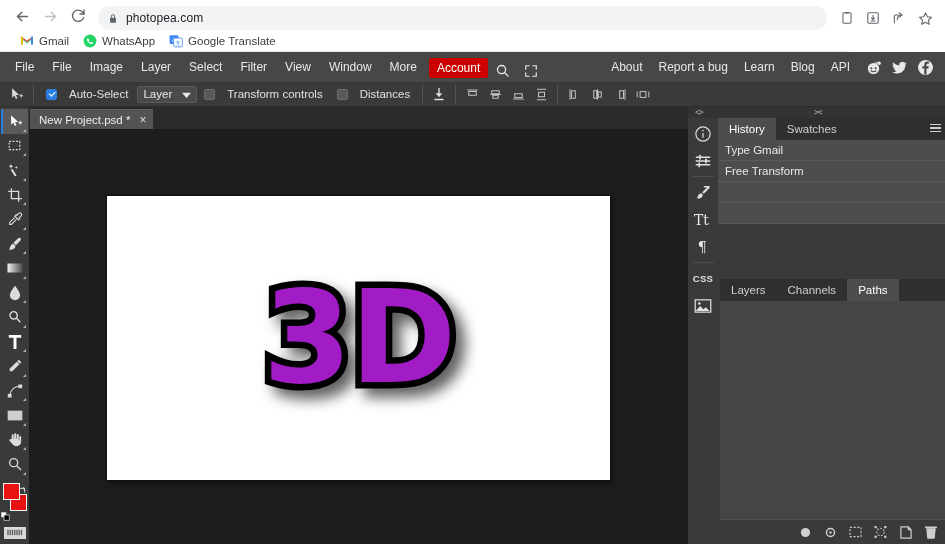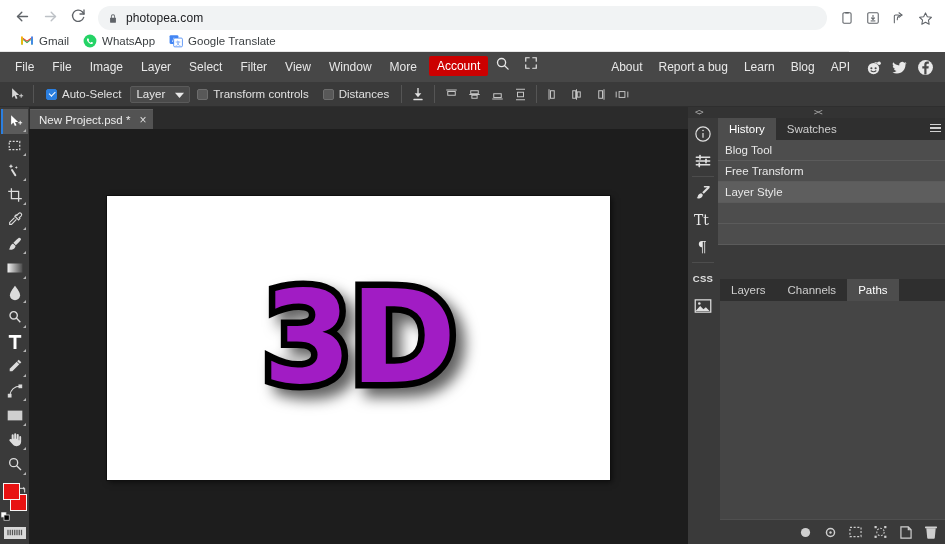--- a/index.html
+++ b/index.html
@@ -48,21 +48,21 @@
   }
   .bm { display: flex; align-items: center; gap: 5px; }
   .bm-label { font-size: 11.5px; color: #3c4043; white-space: nowrap; }
   .bm-ico { width: 14px; height: 14px; display:flex; align-items:center; justify-content:center; flex:none; }
 
   
   .menubar {
     position: absolute; top: 52px; left: 0; width: 945px; height: 30px;
     background: #474747; display: flex; align-items: center;
   }
-  .menu-left { display: flex; align-items: flex-start; padding-left: 6px; gap: 0; }
+  .menu-left { display: flex; align-items: flex-end; padding-left: 6px; gap: 0; }
   .menu-item {
     font-size: 12px; color: #e8e8e8; padding: 5px 9px; white-space: nowrap;
     line-height: 1;
   }
   .menu-item.account {
     background: #cc0000; color: #fff; border-radius: 2px; padding: 4px 8px; margin-left: 3px;
   }
   .menu-ico { padding: 0 7px; display:flex; align-items:center; color:#e8e8e8; }
   .menu-right {
     margin-left: auto; display: flex; align-items: center; padding-right: 9px; gap: 0;
@@ -71,21 +71,21 @@
   .social { width: 22px; height: 22px; display:flex; align-items:center; justify-content:center; margin-left: 4px;}
 
   
   .optionsbar {
     position: absolute; top: 82px; left: 0; width: 945px; height: 25px;
     background: #3a3a3a; display: flex; align-items: center; padding-left: 4px;
     border-bottom: 1px solid #2e2e2e;
   }
   .opt-tool-ico { width: 24px; height: 22px; display:flex; align-items:center; justify-content:center; color:#d8d8d8; }
   .opt-sep { width: 1px; height: 18px; background: #555; margin: 0 5px; }
-  .chk-wrap { display: flex; align-items: center; gap: 5px; margin: 0 7px; }
+  .chk-wrap { display: flex; align-items: center; gap: 12px; margin: 0 7px; }
   .chk {
     width: 11px; height: 11px; border-radius: 2px; background: #585858;
     border: 1px solid #6d6d6d; display:flex; align-items:center; justify-content:center; flex:none;
   }
   .chk.on { background: #2b7fe0; border-color: #2b7fe0; }
   .chk.on::after {
     content: ""; width: 5px; height: 2.5px; border-left: 1.6px solid #fff;
     border-bottom: 1.6px solid #fff; transform: rotate(-45deg) translate(0.5px,-0.5px);
   }
   .opt-label { font-size: 11.5px; color: #e0e0e0; white-space: nowrap; }
@@ -679,23 +679,22 @@
         <div class="ptab">Swatches</div>
         <div class="panel-menu-btn">
           <span class="hamburger">
               <i></i>
               <i></i>
               <i></i>
             </span>
         </div>
       </div>
       <div class="history-list">
-        <div class="hist-item">Blog Tool</div>
+        <div class="hist-item">Type Gmail</div>
         <div class="hist-item">Free Transform</div>
-        <div class="hist-item selected">Layer Style</div>
         <div class="hist-item empty">&nbsp;</div>
         <div class="hist-item empty">&nbsp;</div>
       </div>
 
       <div class="layers-panel">
         <div class="layers-tabs">
           <div class="ptab">Layers</div>
           <div class="ptab">Channels</div>
           <div class="ptab active">Paths</div>
         </div>

